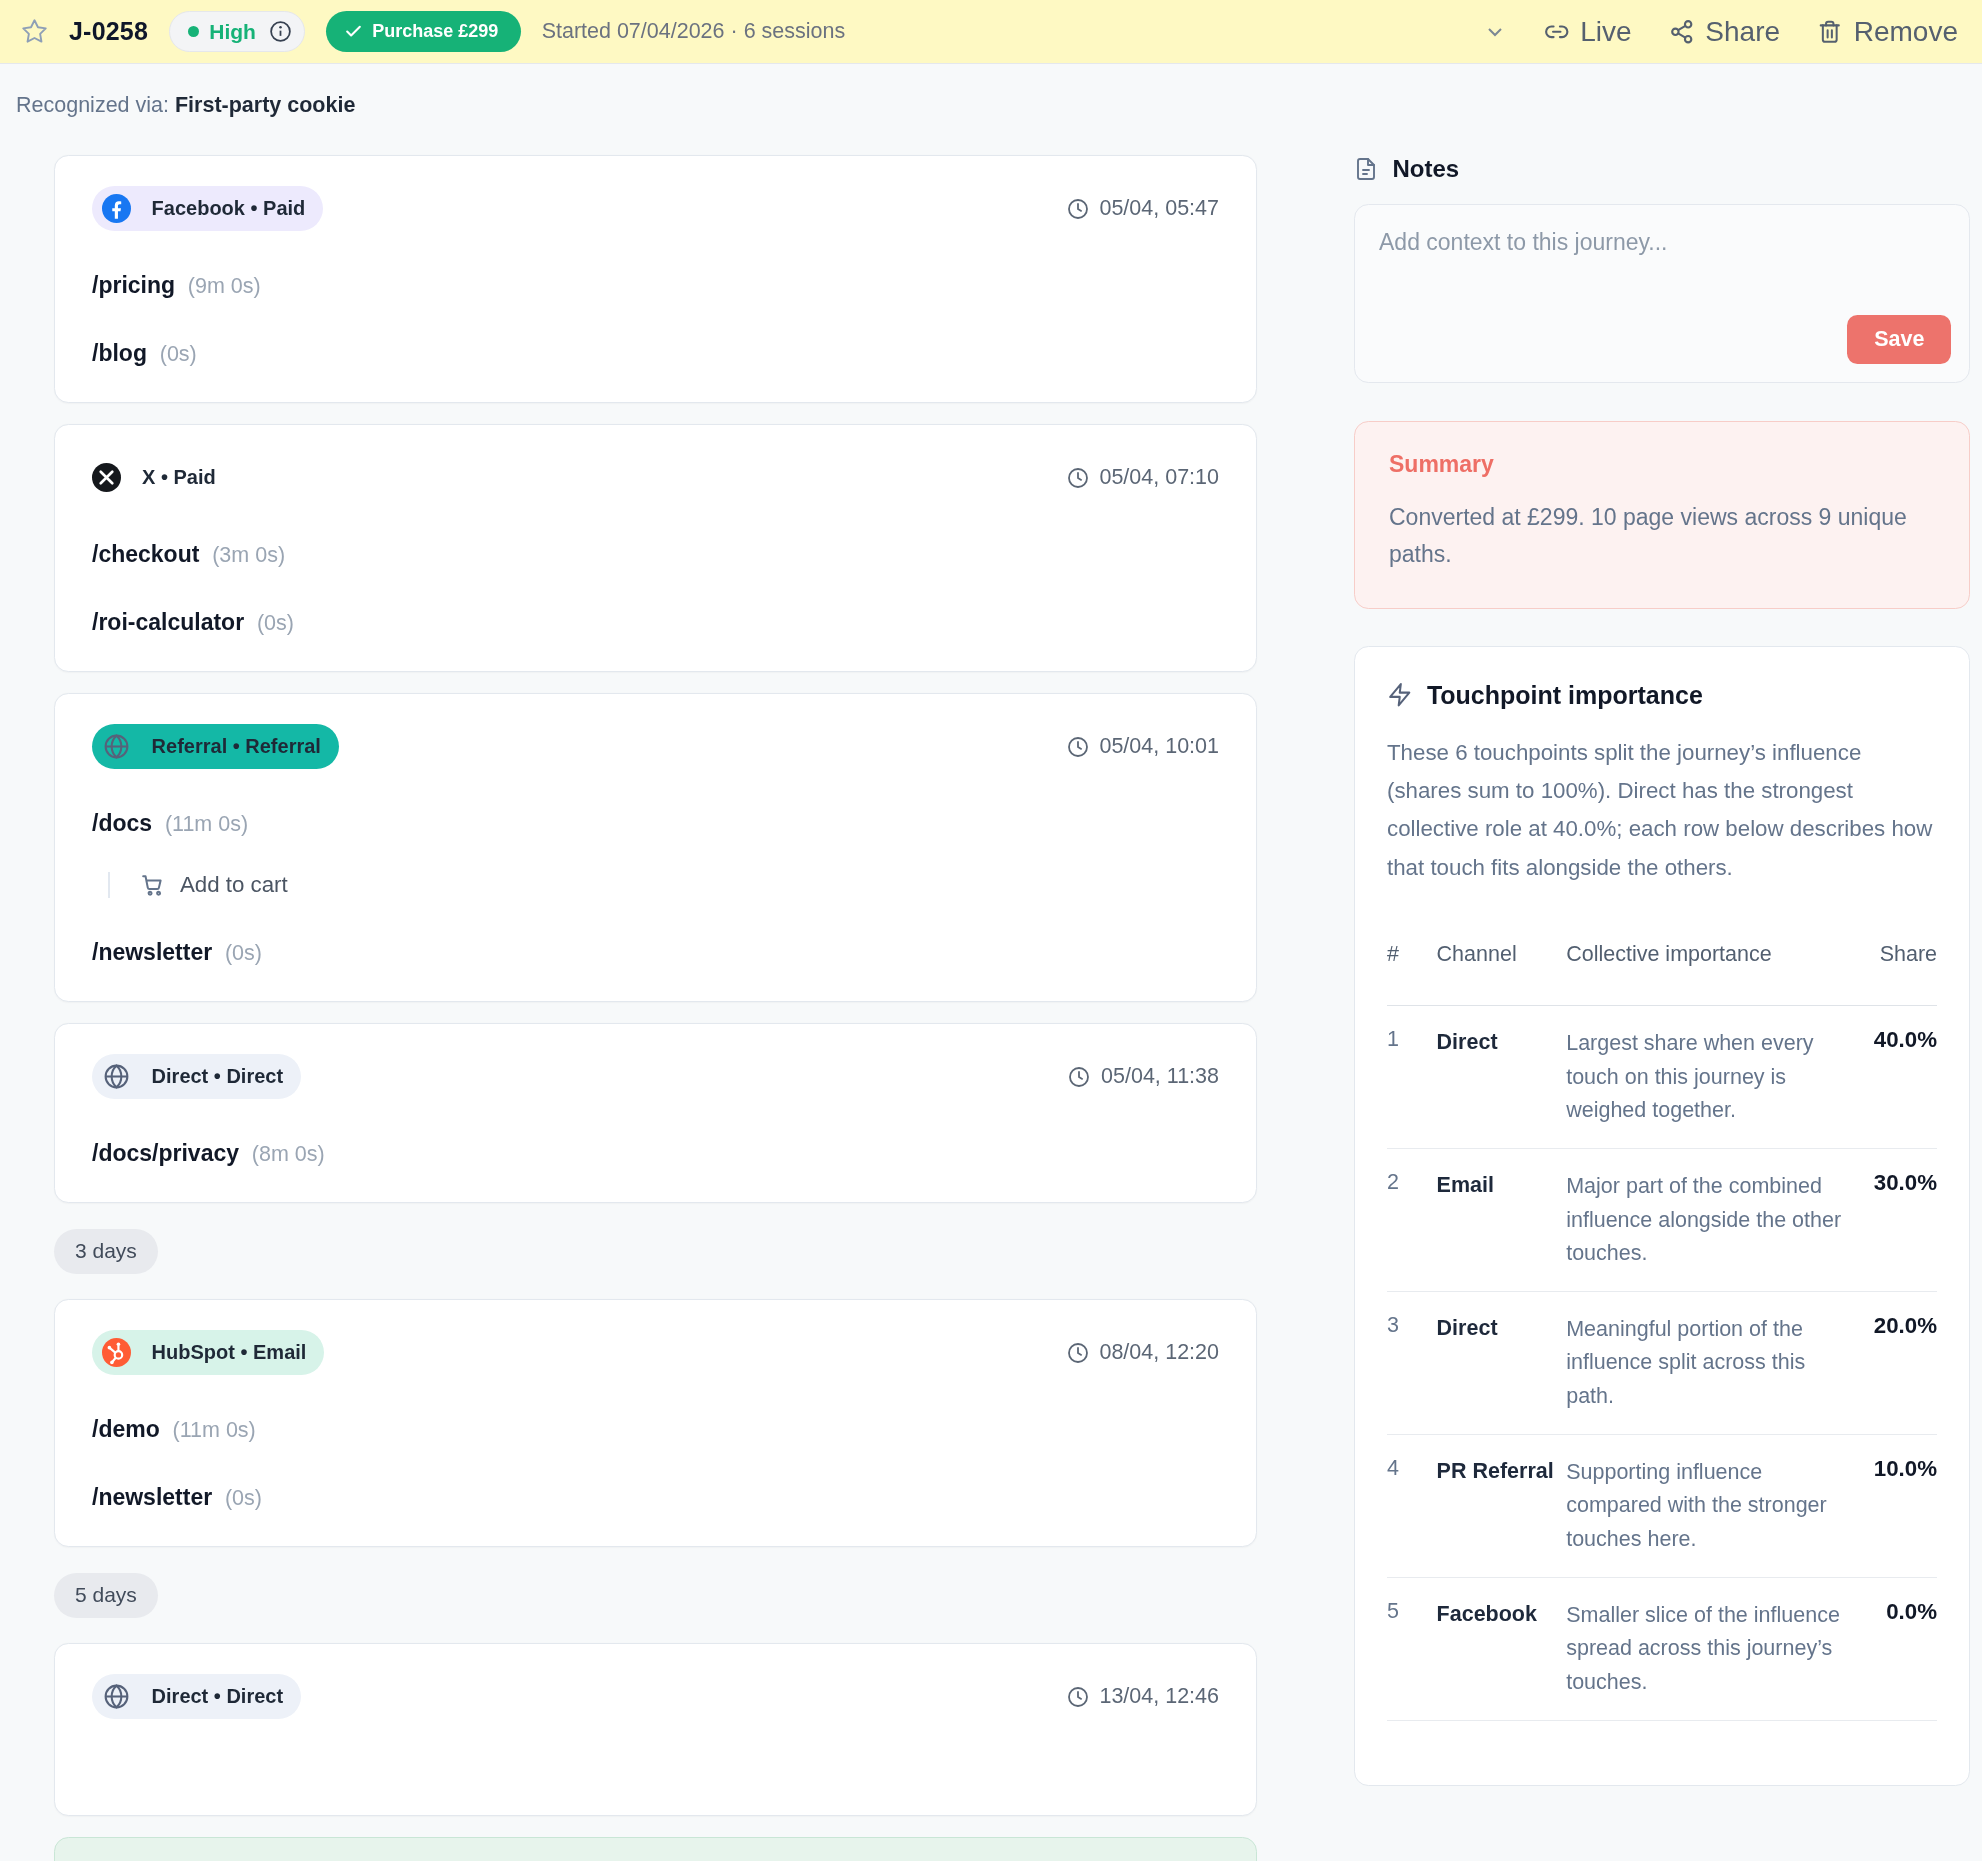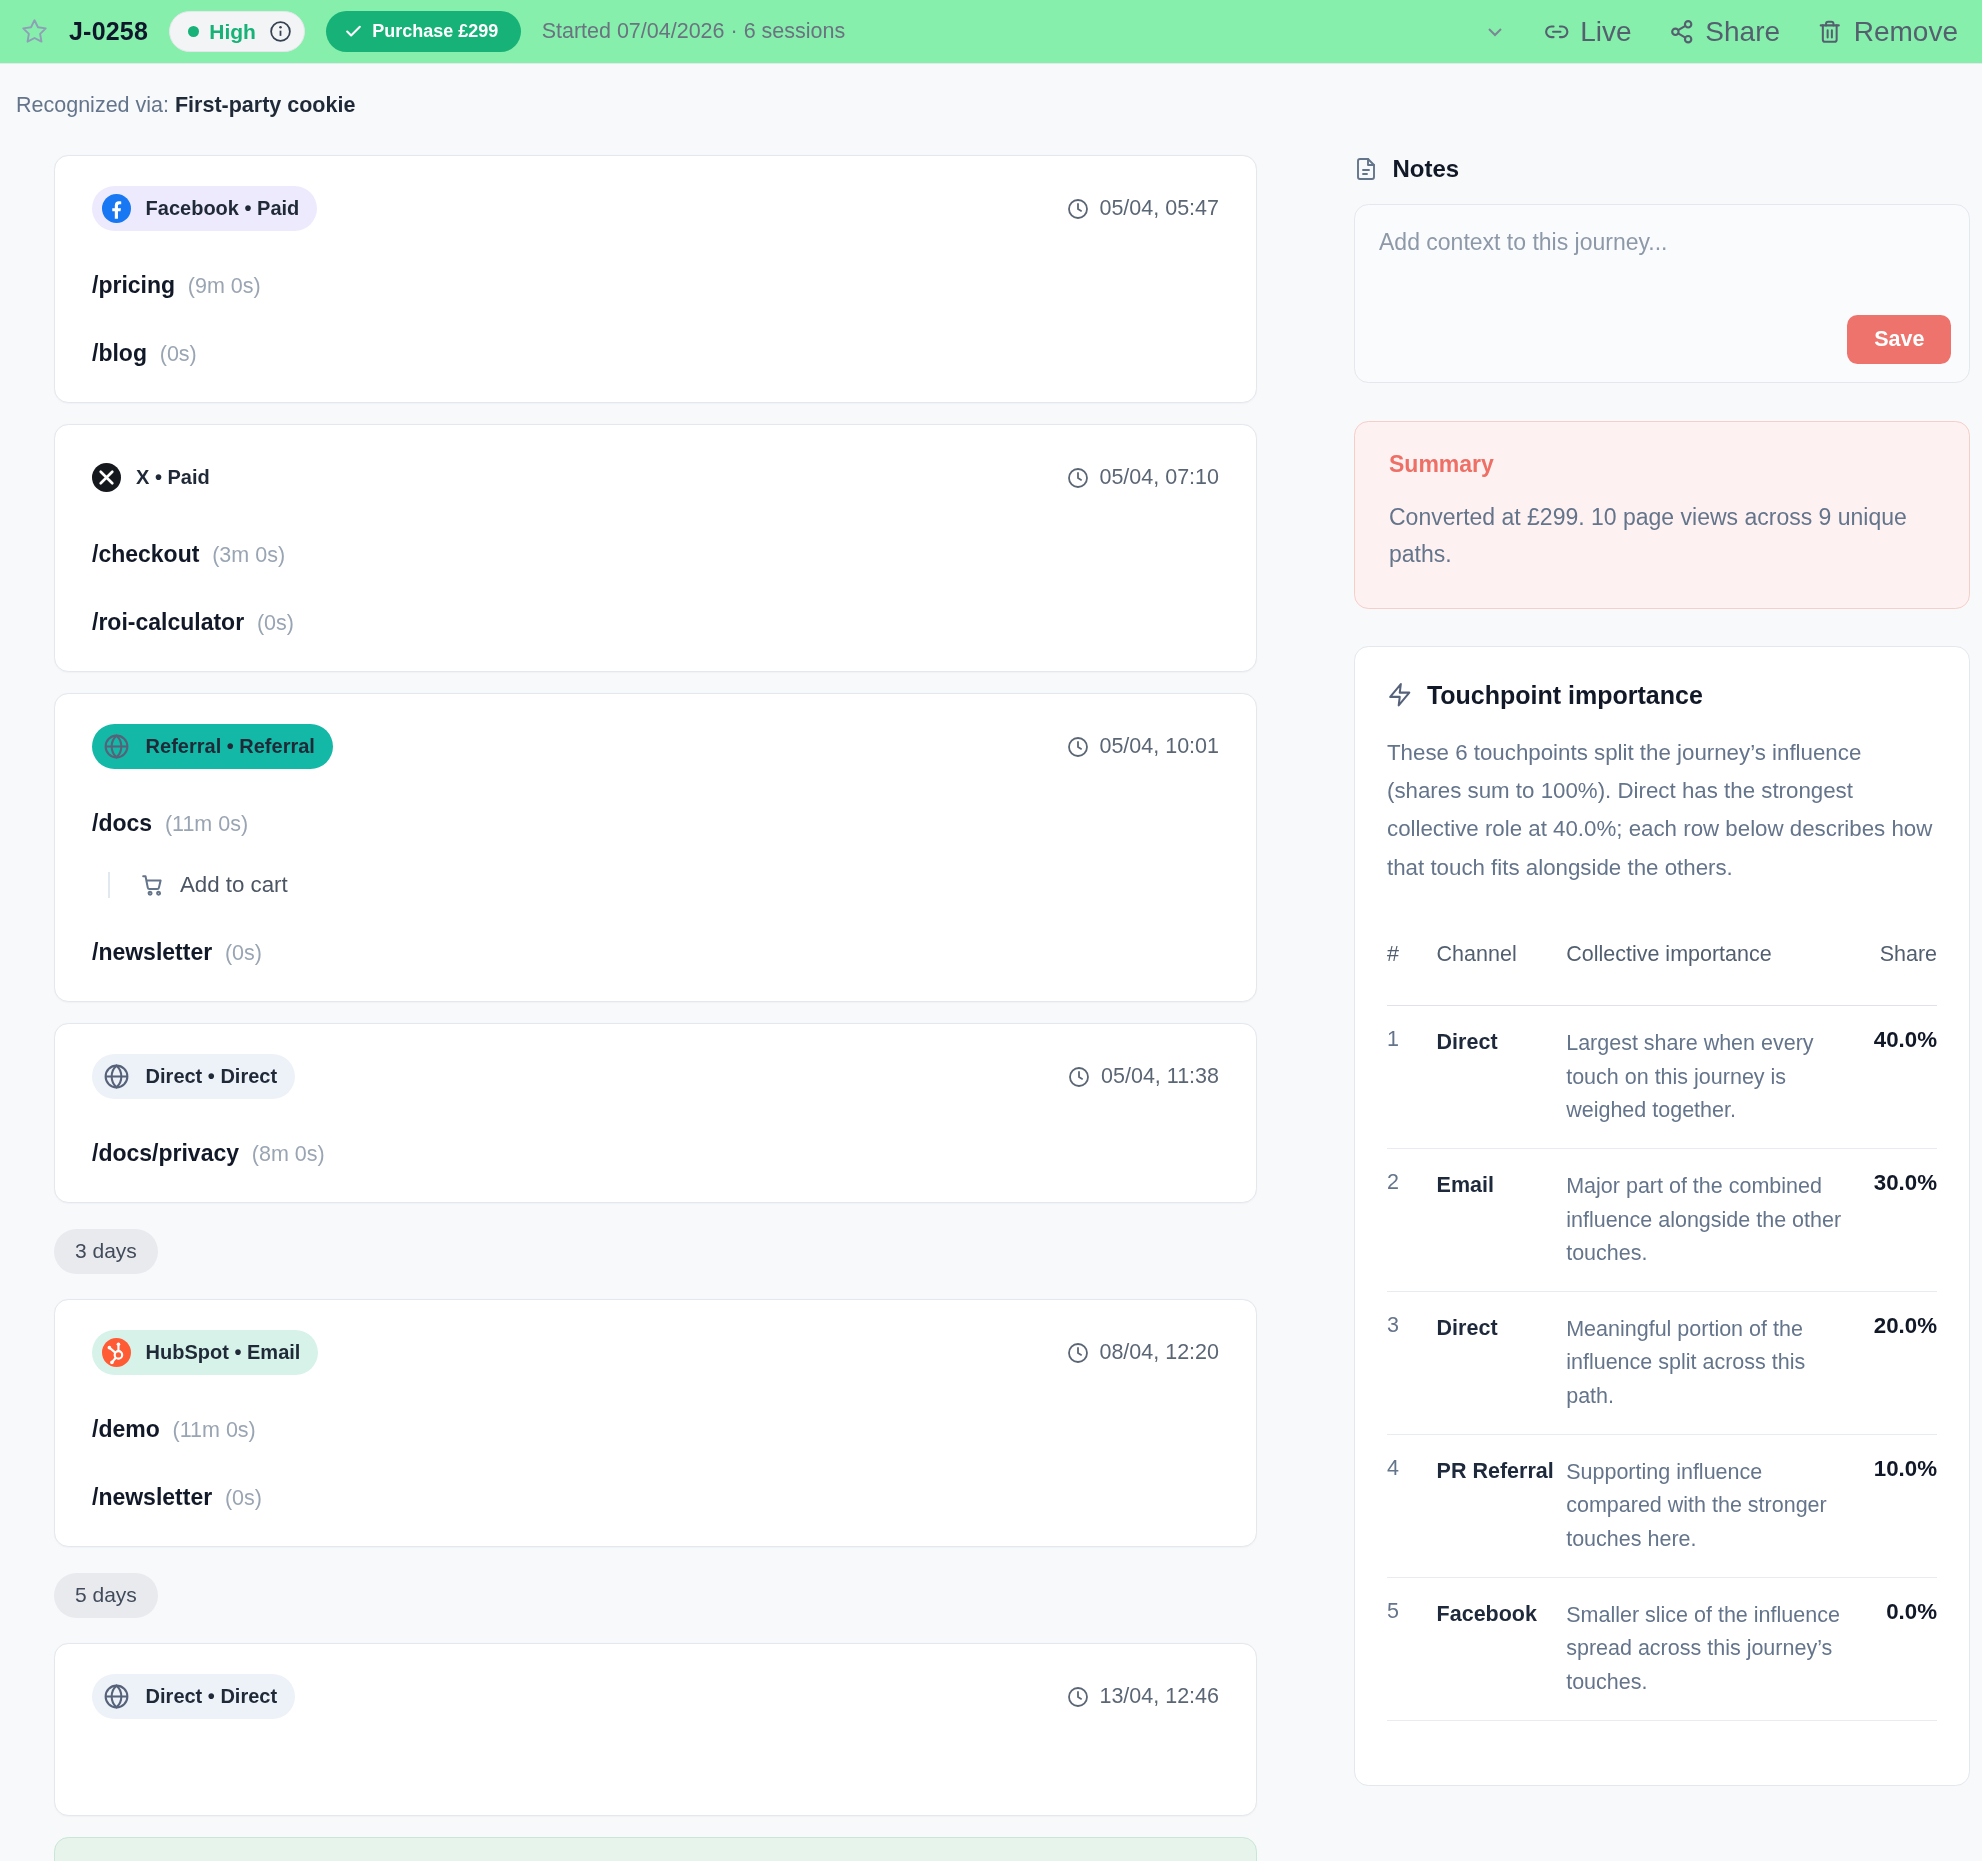--- a/index.html
+++ b/index.html
@@ -5,21 +5,21 @@
   * { margin:0; padding:0; box-sizing:border-box; }
   html,body { width:1982px; height:1862px; }
   body {
     font-family:"Liberation Sans","DejaVu Sans",sans-serif;
     background:#f7f9fa; color:#111827; overflow:hidden;
   }
   .icon svg { display:block; }
 
   
   .topbar {
-    height:64px; background:#86efac; border-bottom:0.8px solid #e5e8ec;
+    height:64px; background:#fef9c3; border-bottom:0.8px solid #e5e8ec;
     display:flex; align-items:center; justify-content:space-between;
     padding:0 24px 0 21px;
   }
   .topbar-left { display:flex; align-items:center; gap:21px; }
   .star { color:#8e9fb6; cursor:pointer; }
   .page-title { font-size:25px; font-weight:bold; color:#0f172a; letter-spacing:0.2px; }
   .pill { display:inline-flex; align-items:center; border-radius:797px; }
   .pill-high {
     gap:10.4px; background:#f3f4f6; border:0.8px solid #e5e7eb;
     padding:7.2px 11.2px 7.2px 17.6px; font-size:21px; font-weight:bold; color:#16b277;
@@ -44,21 +44,21 @@
   
   .timeline { margin-left:38px; width:1203px; }
   .card {
     background:#fff; border:0.8px solid #e3e8ee; border-radius:14.4px;
     padding:30px 37px 35px 37px; margin-bottom:21px;
     box-shadow:0 0.8px 1.6px rgba(15,23,42,.03);
   }
   .card.empty { padding-bottom:96px; }
   .card-head { display:flex; align-items:center; justify-content:space-between; }
   .badge {
-    display:inline-flex; align-items:center; gap:15px;
+    display:inline-flex; align-items:center; gap:21px;
     border-radius:797px; padding:8px 17.6px 8px 9.6px;
     font-size:20px; font-weight:bold; color:#1f2937;
   }
   .badge .logo { width:29px; height:29px; }
   .badge .logo svg { width:29px; height:29px; }
   .badge.v-facebook { background:#edeafd; }
   .badge.v-x { background:transparent; padding-left:0; }
   .badge.v-referral { background:#14b8a6; }
   .badge.v-direct { background:#edf1f8; }
   .badge.v-hubspot { background:#d7f3e9; }

